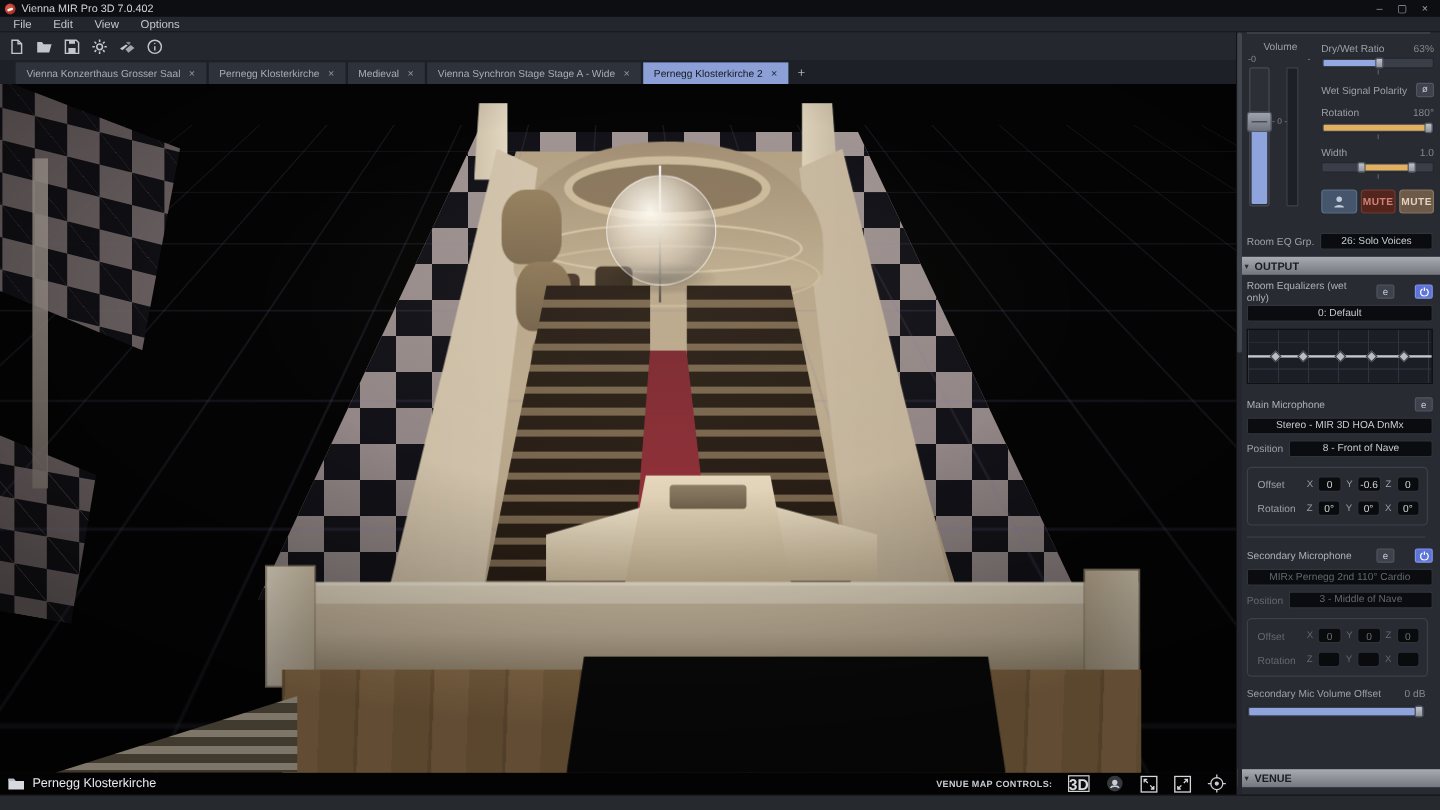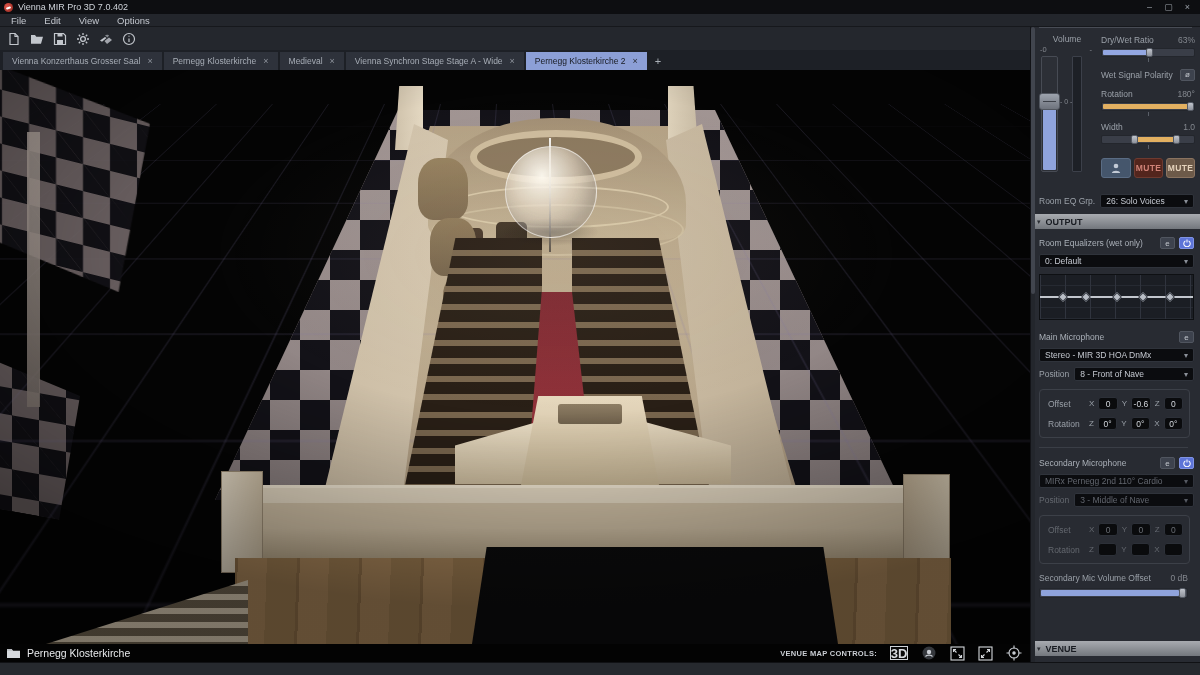--- a/index.html
+++ b/index.html
@@ -18,21 +18,21 @@
   .menubar{height:13px;background:#23262c;display:flex;align-items:center;padding-left:2px;border-bottom:1px solid #16181c;}
   .menubar .mi{font-size:9.5px;color:#c3c7ce;padding:0 9px;line-height:13px;}
   
   .mainrow{display:flex;height:635px;}
   .leftcol{width:1030px;flex:none;display:flex;flex-direction:column;}
   
   .toolbar{height:23px;background:#24272d;display:flex;align-items:center;gap:9px;padding-left:7px;}
   .toolbar svg{display:block;}
   .tbico{width:14px;height:14px;}
   
-  .tabbar{height:20px;background:#1d2026;display:flex;align-items:flex-end;padding-left:3px;gap:2px;}
+  .tabbar{height:20px;background:#1d2026;display:flex;align-items:flex-end;padding-left:13px;gap:2px;}
   .tab{height:18px;display:flex;align-items:center;gap:7px;padding:0 9px;background:#2e323b;color:#a7adb6;font-size:8.5px;white-space:nowrap;}
   .tab .x{font-size:9px;color:#8d929b;}
   .tab.active{background:#8c9fd6;color:#171a20;}
   .tab.active .x{color:#2a2e38;}
   .tab-add{height:18px;width:18px;display:flex;align-items:center;justify-content:center;color:#aab0b8;font-size:11px;}
   
   .viewport{position:relative;height:574px;background:#050505;overflow:hidden;}
   .viewport *{position:absolute;}
   .grid-plane{left:-400px;top:34px;width:1830px;height:1500px;
      background-image:repeating-linear-gradient(90deg,rgba(125,115,165,.17) 0 1px,transparent 1px 56px),
@@ -132,31 +132,31 @@
   .center-tick{width:1px;height:4px;background:#5a5f68;margin:1px auto 0;}
   .pol-row{display:flex;justify-content:space-between;align-items:center;margin-top:6px;height:13px;}
   .small-btn{min-width:15px;height:12px;background:#3d424d;border:1px solid #50555f;border-radius:2px;color:#c2c6cd;font-size:8px;display:flex;align-items:center;justify-content:center;padding:0 2px;}
   .small-btn.power-on{background:#5d74d8;border-color:#8093e4;color:#fff;}
   .btnrow{display:flex;gap:3px;margin-top:9px;}
   .chbtn{height:20px;border-radius:3px;font-size:8.5px;font-weight:bold;letter-spacing:.4px;display:flex;align-items:center;justify-content:center;}
   .btn-listen{width:30px;background:#45566c;border:1px solid #5a6c84;}
   .btn-mute{flex:1;background:#53251d;border:1px solid #6e3a2f;color:#cf8277;}
   .btn-solo{flex:1;background:#6d5a49;border:1px solid #8a7360;color:#e4d2bb;}
   
-  .dropdown{height:14px;background:#0b0c0f;border:1px solid #2f333b;border-radius:2px;display:flex;align-items:center;justify-content:space-between;padding:0 5px;color:#c6cad2;font-size:8.5px;white-space:nowrap;overflow:hidden;}
+  .dropdown{height:14px;background:#0b0c0f;border:1px solid #2f333b;border-radius:2px;display:flex;align-items:center;justify-content:space-between;padding:0 5px;color:#c6cad2;font-size:8.5px;white-space:nowrap;overflow:hidden;flex-direction:column;}
   .dropdown .chev{color:#8a8f98;font-size:8px;flex:none;margin-left:4px;}
   .dropdown.dim{color:#62666e;}
   .dropdown.dim .chev{color:#565a62;}
   .roomeq-row{display:flex;align-items:center;gap:5px;margin:8px 6px 6px 2px;}
   .roomeq-row .dropdown{flex:1;}
   
   .section-header{height:15px;background:linear-gradient(#a8abb0,#73777d);color:#191c22;font-weight:bold;font-size:9px;display:flex;align-items:center;gap:5px;padding:0 6px;margin-left:-6px;}
   .section-header .arrow{font-size:7px;color:#2a2d33;}
   .sect-body{padding:7px 6px 0 2px;}
-  .hdr-row{display:flex;align-items:center;height:14px;gap:4px;}
+  .hdr-row{display:flex;align-items:center;height:14px;gap:17px;}
   .hdr-row .lab{flex:1;color:#aab0b8;}
   .eq-graph{position:relative;height:46px;margin-top:6px;background:#1b1e24;border:1px solid #0e1013;
      background-image:repeating-linear-gradient(90deg,#30343e 0 1px,transparent 1px 25px),
                       repeating-linear-gradient(0deg,#262a32 0 1px,transparent 1px 11px);}
   .eq-hline{position:absolute;left:0;right:0;top:50%;height:2px;margin-top:-1px;background:#c2c6cd;}
   .eq-node{position:absolute;top:50%;width:7px;height:7px;background:#b9bec6;border:1px solid #3c4048;transform:translate(-50%,-50%) rotate(45deg);}
   .mt4{margin-top:4px;} .mt5{margin-top:5px;} .mt8{margin-top:8px;} .mt10{margin-top:10px;}
   .pos-row{display:flex;align-items:center;gap:5px;}
   .pos-row .dropdown{flex:1;}
   .group-box{border:1px solid #3c4048;border-radius:4px;padding:6px 6px 6px 8px;margin:8px 4px 0 0;}

